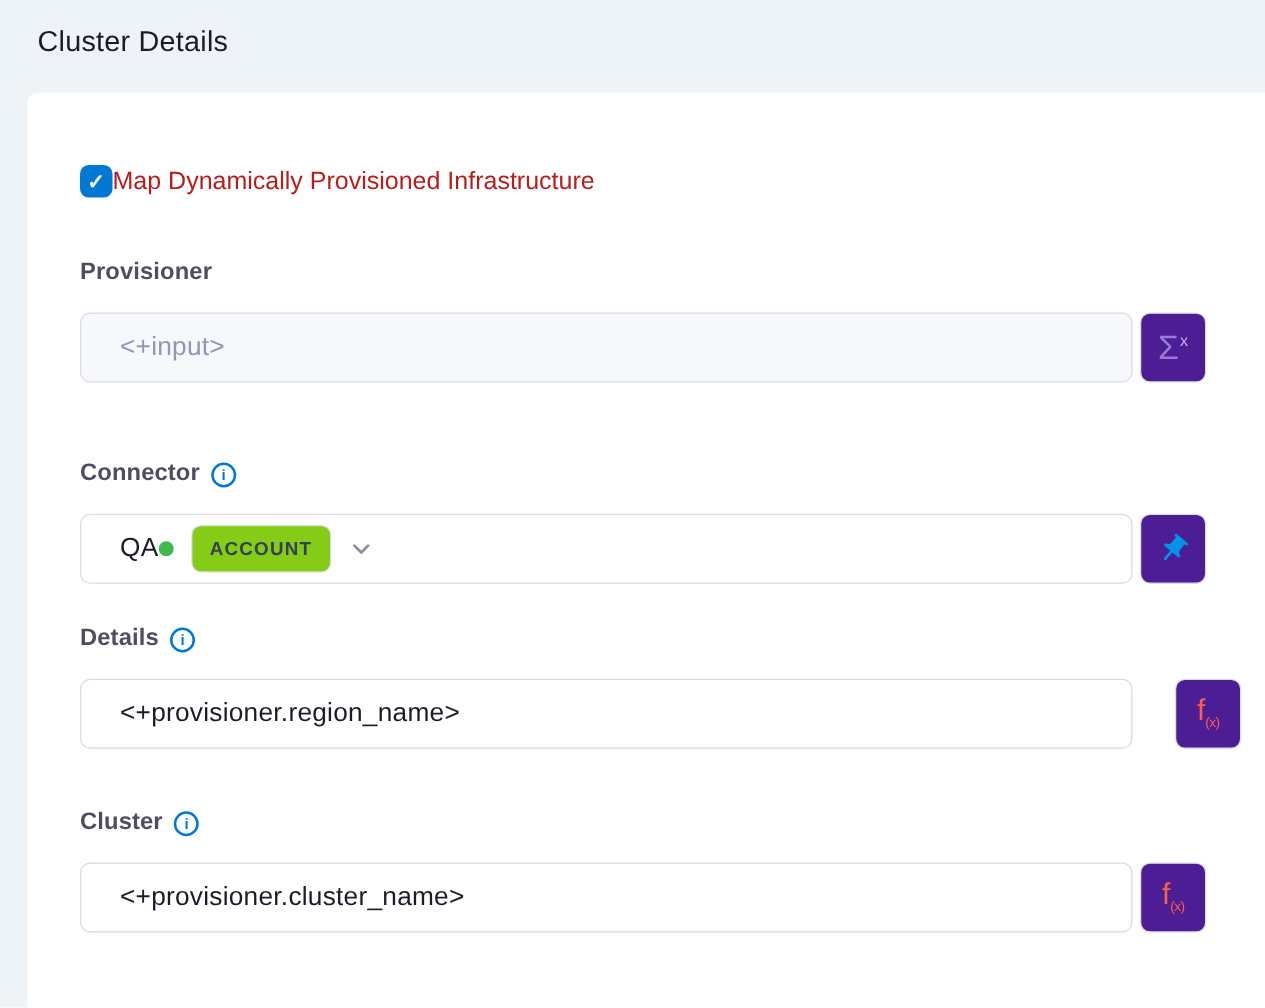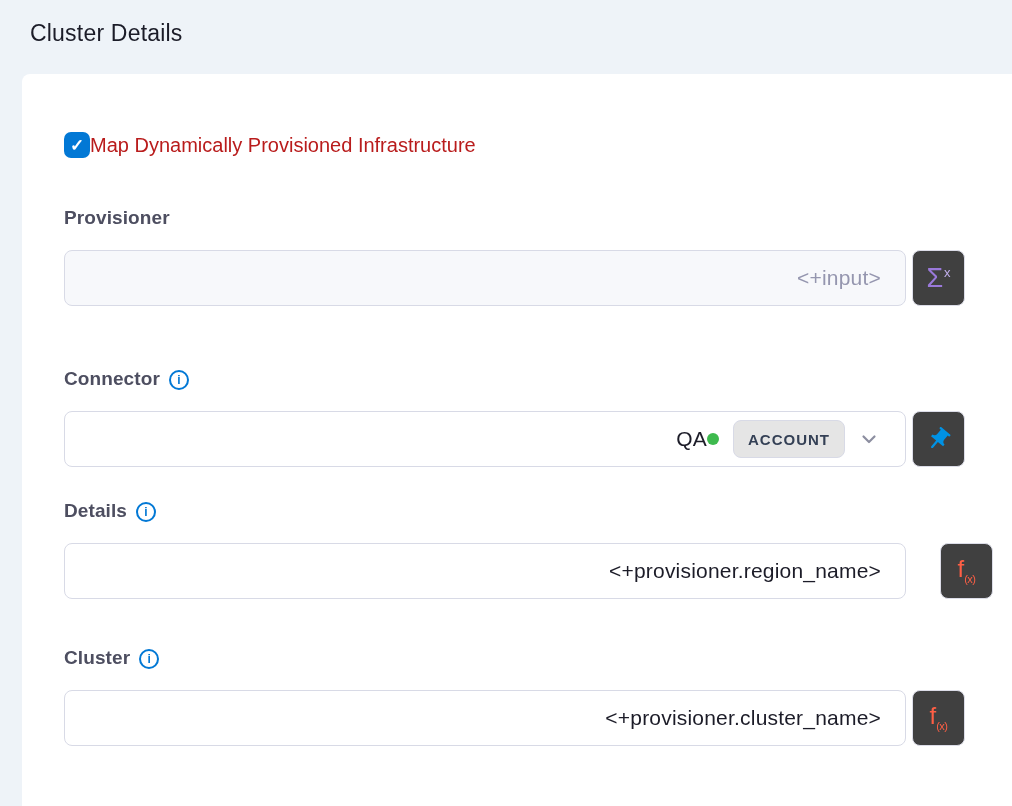--- a/index.html
+++ b/index.html
@@ -37,36 +37,36 @@
     display:flex;align-items:center;justify-content:center;cursor:pointer;
   }
   
   .input-row{display:flex;align-items:stretch;gap:6px;}
   .mb62{margin-bottom:62px;}
   .mb49{margin-bottom:33px;}
   .mb48{margin-bottom:48px;gap:34px;}
   .text-input{
     width:842px;height:56px;box-sizing:border-box;
     border:1px solid #d8dae6;border-radius:8px;background:#fff;
-    display:flex;align-items:center;justify-content:flex-end;
+    display:flex;align-items:center;justify-content:flex-start;
     padding:0 24px 0 31px;
     font-size:21px;color:#1c1c28;letter-spacing:.2px;cursor:text;
   }
   .text-input.disabled{background:#f7f8fb;color:#9596af;cursor:default;}
   .connector-right{display:flex;align-items:center;}
   .green-dot{width:12px;height:12px;border-radius:50%;background:#3eba4e;margin-right:14px;}
   .scope-badge{
     height:36px;display:flex;align-items:center;padding:0 14px;
-    border:1px solid #d8dae6;border-radius:8px;background:#e5e5e5;
+    border:1px solid #d8dae6;border-radius:8px;background:#84cc16;
     font-size:15px;font-weight:600;letter-spacing:1px;color:#344055;
   }
   .chevron{display:flex;align-items:center;margin-left:12px;cursor:pointer;}
   .icon-btn{
     width:53px;height:56px;box-sizing:border-box;flex:0 0 auto;
-    border:1px solid #dcdde8;border-radius:8px;background:#404040;
+    border:1px solid #dcdde8;border-radius:8px;background:#4c1d95;
     display:flex;align-items:center;justify-content:center;
     cursor:pointer;padding:0;
   }
   .sigma{color:#9a79da;font-size:27px;line-height:1;font-weight:500;}
   .sigma sup{font-size:13px;color:#c0aeea;margin-left:1px;}
   .fx{color:#ff5f45;font-size:24px;line-height:1;}
   .fx sub{font-size:11px;letter-spacing:-.5px;}
 </style>
 </head>
 <body>

